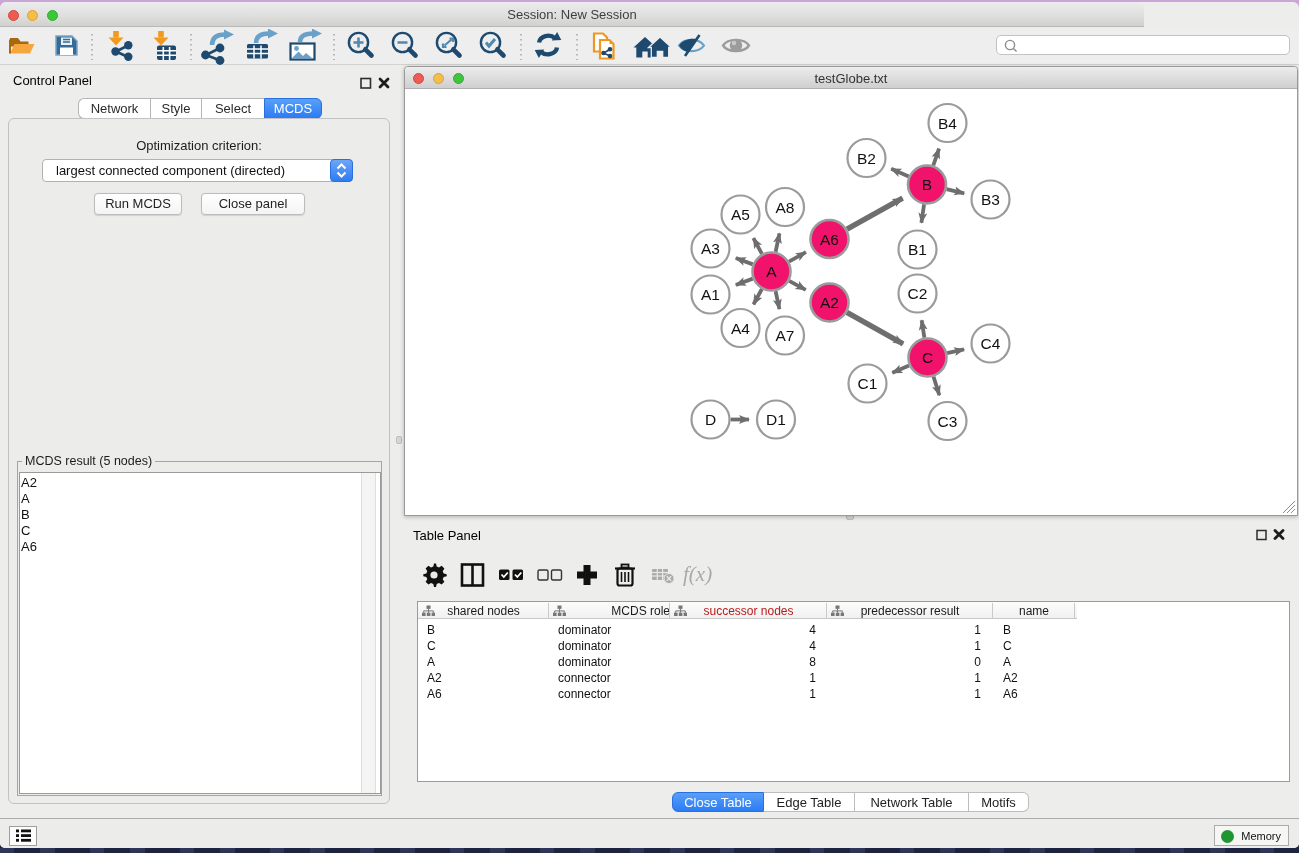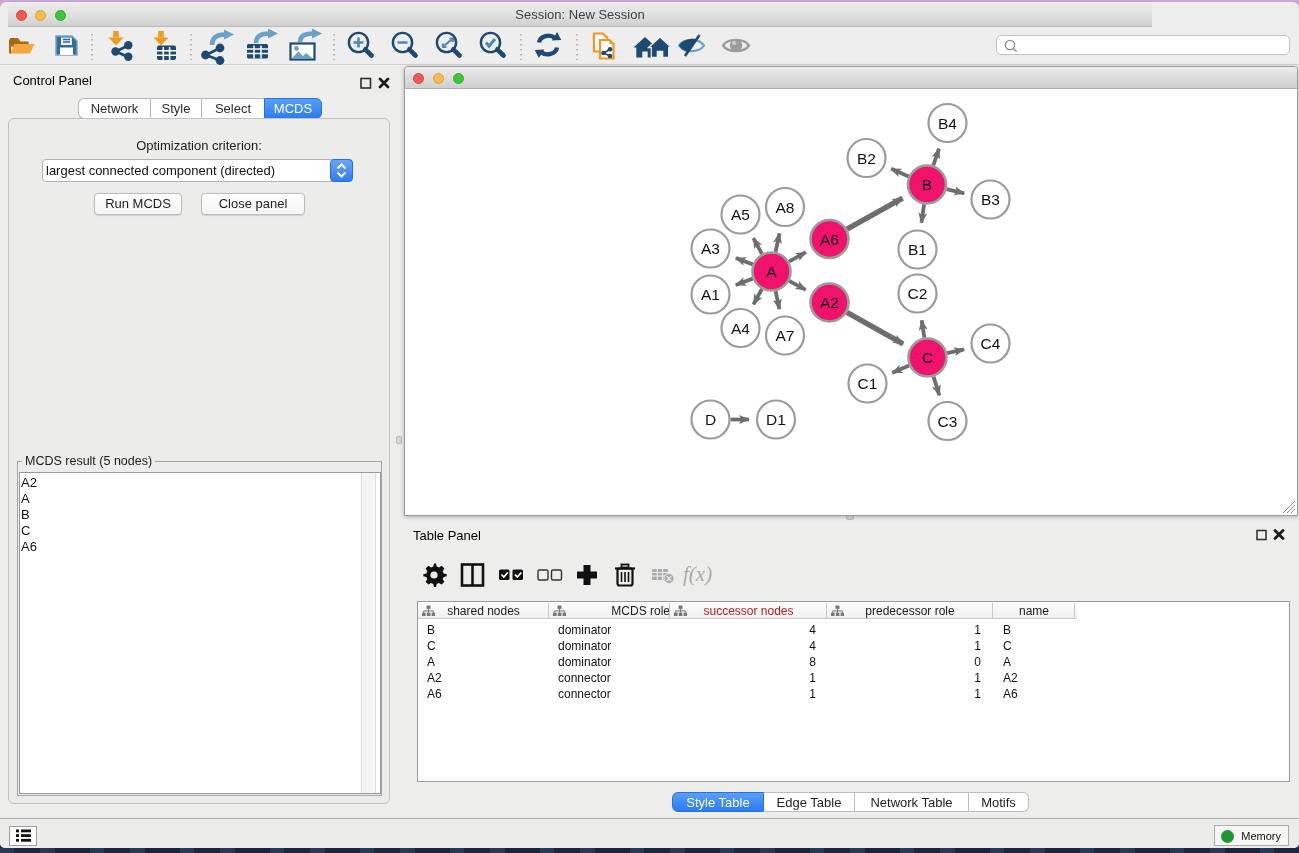--- a/index.html
+++ b/index.html
@@ -1,18 +1,18 @@
 <!DOCTYPE html>
 <html><head><meta charset="utf-8"><style>
 * { margin:0; padding:0; box-sizing:border-box; }
 html,body { width:1299px; height:853px; overflow:hidden; }
 body { font-family:"Liberation Sans", sans-serif; background:linear-gradient(180deg,#c9a8d8 0,#c3a2d3 6px,#6a6a9a 60%,#232a4d 96%,#1f2642 100%); position:relative; }
 .abs { position:absolute; }
 .app { position:absolute; left:0; top:2px; width:1299px; height:846px; background:#ededec; border-radius:6px 6px 5px 5px; overflow:hidden; }
-.titlebar { position:absolute; left:8px; top:0; width:1144px; height:25px; background:linear-gradient(180deg,#ececec 0,#dededd 60%,#d0d0cf 100%); border-bottom:1px solid #b9b9b9; border-radius:6px 6px 0 0; }
+.titlebar { position:absolute; left:0; top:0; width:1144px; height:25px; background:linear-gradient(180deg,#ececec 0,#dededd 60%,#d0d0cf 100%); border-bottom:1px solid #b9b9b9; border-radius:6px 6px 0 0; }
 .tl { position:absolute; top:7.5px; width:11px; height:11px; border-radius:50%; }
 .title { position:absolute; top:5px; width:100%; text-align:center; font-size:13px; color:#3e3e3e; }
 .toolbar { position:absolute; left:0; top:26px; width:1299px; height:37px; background:#eeeeee; border-bottom:1px solid #d2d2d2; }
 .search { position:absolute; left:996px; top:33px; width:294px; height:20px; background:#fff; border:1px solid #c2c2c2; border-radius:5px; }
 .cp { position:absolute; left:0; top:63px; width:391px; height:753px; background:#ededec; }
 .paneltitle { font-size:13px; color:#000000; }
 .tabseg { position:absolute; height:21px; background:#fff; border:1px solid #b5b5b5; font-size:13px; color:#2b2b2b; text-align:center; line-height:20px; }
 .tabsel { background:linear-gradient(180deg,#58a0f8 0,#2b7bf4 100%); color:#fff; border-color:#2a6fe0; }
 .btn { position:absolute; height:22px; background:linear-gradient(180deg,#ffffff 0,#f4f4f4 100%); border:1px solid #bcbcbc; border-radius:4px; font-size:13px; color:#222; text-align:center; line-height:20px; box-shadow:0 0.5px 1px rgba(0,0,0,.12); }
 .win { position:absolute; left:404px; top:64px; width:894px; height:450px; background:#fff; border:1px solid #9a9a9a; border-radius:4px 4px 0 0; box-shadow:0 1px 4px rgba(0,0,0,.25); }
@@ -142,21 +142,21 @@
  <svg width="40" height="14" style="position:absolute;left:358px;top:12px">
         <rect x="3" y="1.5" width="9.5" height="9.5" fill="none" stroke="#2e2e2e" stroke-width="1.6"></rect>
         <path d="M22,2 l8,8 M30,2 l-8,8" stroke="#1c1c1c" stroke-width="2.8" stroke-linecap="round"></path>
       </svg>
  <div class="tabseg" style="left:78px;top:33px;width:72px;border-radius:6px 0 0 6px;border-right:none">Network</div>
  <div class="tabseg" style="left:150px;top:33px;width:51px;border-right:none">Style</div>
  <div class="tabseg" style="left:201px;top:33px;width:63px;border-right:none">Select</div>
  <div class="tabseg tabsel" style="left:264px;top:33px;width:58px;border-radius:0 6px 6px 0">MCDS</div>
  <div class="abs" style="left:8px;top:53px;width:382px;height:686px;border:1px solid #c2c2c2;border-radius:6px;background:#ececeb"></div>
  <div class="abs" style="left:54px;top:73px;width:290px;text-align:center;font-size:13px;color:#1c1c1c">Optimization criterion:</div>
- <div class="abs" style="left:42px;top:94px;width:311px;height:23px;background:#fff;border:1px solid #b2b2b2;border-radius:4px;font-size:13px;color:#111;line-height:21px;padding-left:3px">largest connected component (directed)</div>
+ <div class="abs" style="left:42px;top:94px;width:311px;height:23px;background:#fff;border:1px solid #b2b2b2;border-radius:4px;font-size:13px;color:#111;line-height:21px;padding-left:13px">largest connected component (directed)</div>
  <div class="abs" style="left:330px;top:94px;width:23px;height:23px;background:linear-gradient(180deg,#6ca7f8 0,#2e7bf3 100%);border:1px solid #2a6fe0;border-radius:4px">
    <svg width="21" height="21">
           <path d="M6.5,8.5 l4,-4 4,4" fill="none" stroke="#fff" stroke-width="2"></path>
           <path d="M6.5,12.5 l4,4 4,-4" fill="none" stroke="#fff" stroke-width="2"></path>
         </svg>
  </div>
  <div class="btn" style="left:94px;top:128px;width:88px">Run MCDS</div>
  <div class="btn" style="left:201px;top:128px;width:104px">Close panel</div>
  <div class="abs" style="left:17px;top:396px;width:365px;height:335px;border:1px solid #a5a5a5"></div>
  <div class="abs" style="left:22px;top:389px;background:#ececeb;padding:0 3px;font-size:12.5px;color:#1c1c1c">MCDS result (5 nodes)</div>
@@ -165,20 +165,21 @@
  <div class="abs" style="left:21px;top:410px;font-size:13px;color:#111;line-height:16px">A2<br>A<br>B<br>C<br>A6</div>
 </div>
 
 <div class="abs" style="left:396px;top:434px;width:6px;height:8px;background:#d6d6d6;border:1px solid #bdbdbd;border-radius:2px"></div>
 <div class="abs" style="left:846px;top:512px;width:8px;height:6px;background:#d6d6d6;border:1px solid #bdbdbd;border-radius:2px"></div>
 <div class="win">
  <div class="wintitle">
   <div class="wtl" style="left:8px;background:#ef5a52;border:0.5px solid #d9453e"></div>
   <div class="wtl" style="left:28px;background:#f5bd4c;border:0.5px solid #dfa132"></div>
   <div class="wtl" style="left:48px;background:#3dc53c;border:0.5px solid #2fae2e"></div>
+  <div style="position:absolute;top:4px;width:100%;text-align:center;font-size:13px;color:#333">testGlobe.txt</div>
  </div>
  <svg width="16" height="16" style="position:absolute;right:1px;bottom:1px">
         <g stroke="#8f8f8f" stroke-width="1">
           <line x1="15" y1="3" x2="3" y2="15"></line>
           <line x1="15" y1="7" x2="7" y2="15"></line>
           <line x1="15" y1="11" x2="11" y2="15"></line>
         </g>
       </svg>
 </div>
 
@@ -332,21 +333,21 @@
       <g fill="#777">
         <rect x="4.5" y="0.5" width="4" height="3.4"></rect>
         <rect x="0" y="7.6" width="3.6" height="3.4"></rect>
         <rect x="4.8" y="7.6" width="3.6" height="3.4"></rect>
         <rect x="9.6" y="7.6" width="3.4" height="3.4"></rect>
       </g>
       <g stroke="#777" stroke-width="1" fill="none">
         <path d="M6.5,3.9 v2 M1.7,7.6 v-1.7 h9.6 v1.7 M6.5,5.9 v1.7"></path>
       </g>
     </svg>
-<div class="abs" style="left:827px;top:602px;width:166px;text-align:center;font-size:12px;color:#1a1a1a">predecessor role</div>
+<div class="abs" style="left:827px;top:602px;width:166px;text-align:center;font-size:12px;color:#1a1a1a">predecessor result</div>
 <div class="abs" style="left:992px;top:601px;width:1px;height:15px;background:#c9c9c9"></div>
 <svg width="13" height="12" style="position:absolute;left:831px;top:603px">
       <g fill="#777">
         <rect x="4.5" y="0.5" width="4" height="3.4"></rect>
         <rect x="0" y="7.6" width="3.6" height="3.4"></rect>
         <rect x="4.8" y="7.6" width="3.6" height="3.4"></rect>
         <rect x="9.6" y="7.6" width="3.4" height="3.4"></rect>
       </g>
       <g stroke="#777" stroke-width="1" fill="none">
         <path d="M6.5,3.9 v2 M1.7,7.6 v-1.7 h9.6 v1.7 M6.5,5.9 v1.7"></path>
@@ -373,21 +374,21 @@
 <div class="abs" style="left:558px;top:669px;font-size:12px;color:#111">connector</div>
 <div class="abs" style="left:700px;top:669px;width:116px;text-align:right;font-size:12px;color:#111">1</div>
 <div class="abs" style="left:860px;top:669px;width:121px;text-align:right;font-size:12px;color:#111">1</div>
 <div class="abs" style="left:1003px;top:669px;font-size:12px;color:#111">A2</div>
 <div class="abs" style="left:427px;top:685px;font-size:12px;color:#111">A6</div>
 <div class="abs" style="left:558px;top:685px;font-size:12px;color:#111">connector</div>
 <div class="abs" style="left:700px;top:685px;width:116px;text-align:right;font-size:12px;color:#111">1</div>
 <div class="abs" style="left:860px;top:685px;width:121px;text-align:right;font-size:12px;color:#111">1</div>
 <div class="abs" style="left:1003px;top:685px;font-size:12px;color:#111">A6</div>
 
-<div class="seg2" style="left:672px;top:790px;width:92px;border-radius:6px 0 0 6px;background:linear-gradient(180deg,#58a0f8 0,#2b7bf4 100%);color:#fff;border-color:#2a6fe0">Style Table</div>
+<div class="seg2" style="left:672px;top:790px;width:92px;border-radius:6px 0 0 6px;background:linear-gradient(180deg,#58a0f8 0,#2b7bf4 100%);color:#fff;border-color:#2a6fe0">Close Table</div>
 <div class="seg2" style="left:764px;top:790px;width:91px;border-left:none">Edge Table</div>
 <div class="seg2" style="left:855px;top:790px;width:114px;border-left:none">Network Table</div>
 <div class="seg2" style="left:969px;top:790px;width:60px;border-left:none;border-radius:0 6px 6px 0">Motifs</div>
 
 <div class="statusbar">
  <div class="abs" style="left:9px;top:7px;width:28px;height:20px;background:#fdfdfd;border:1px solid #9e9e9e">
   <svg width="26" height="18">
           <g fill="#111">
             <rect x="6" y="2.5" width="3" height="2.8"></rect>
             <rect x="11" y="2.5" width="10" height="2.8"></rect>

